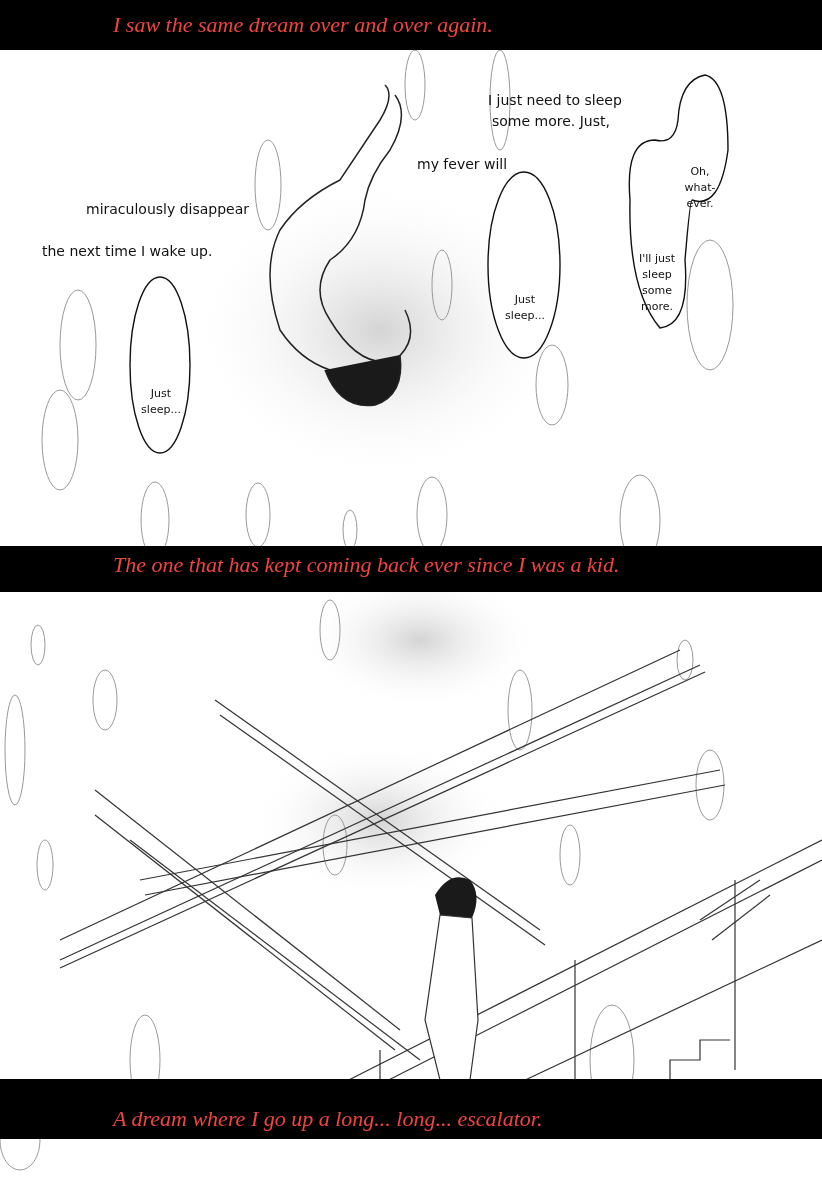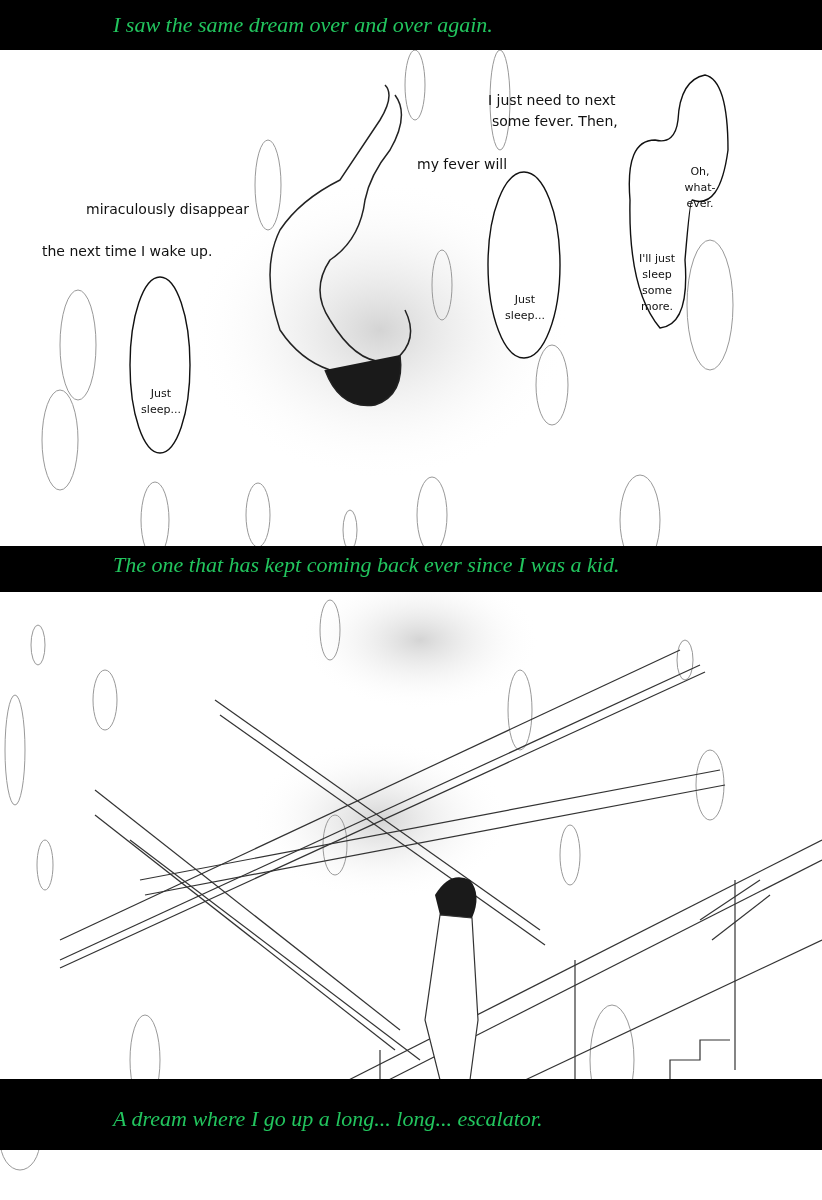--- a/index.html
+++ b/index.html
@@ -2,28 +2,28 @@
 <html><head>
 <meta charset="utf-8">
 <style>
   html, body { margin: 0; padding: 0; }
   body {
     width: 822px; height: 1200px; position: relative; overflow: hidden;
     background: #ffffff; font-family: "Liberation Sans", sans-serif;
   }
   .band {
     position: absolute; left: 0; width: 822px; background: #000;
-    color: #22c55e; font-family: "Liberation Serif", serif; font-style: italic;
+    color: #ef4444; font-family: "Liberation Serif", serif; font-style: italic;
   }
   .band span { position: absolute; white-space: nowrap; }
   #band-top { top: 0; height: 50px; }
   #band-top span { left: 113px; top: 12px; font-size: 22px; }
   #band-mid { top: 546px; height: 46px; }
   #band-mid span { left: 113px; top: 6px; font-size: 22px; }
-  #band-bot { top: 1079px; height: 71px; }
+  #band-bot { top: 1079px; height: 60px; }
   #band-bot span { left: 113px; top: 27px; font-size: 22px; }
 
   .caption {
     position: absolute; font-family: "DejaVu Sans", sans-serif;
     font-size: 14px; color: #111; white-space: nowrap; line-height: 21px;
   }
   .bubble-text {
     position: absolute; font-family: "DejaVu Sans", sans-serif;
     font-size: 11px; color: #111; text-align: center; line-height: 16px;
     white-space: pre-line;
@@ -130,22 +130,22 @@
 <div id="band-top" class="band">
   <span>I saw the same dream over and over again.</span>
 </div>
 <div id="band-mid" class="band">
   <span>The one that has kept coming back ever since I was a kid.</span>
 </div>
 <div id="band-bot" class="band">
   <span>A dream where I go up a long... long... escalator.</span>
 </div>
 
-<div class="caption" style="left:488px; top:90px;">I just need to next</div>
-<div class="caption" style="left:492px; top:111px;">some fever. Then,</div>
+<div class="caption" style="left:488px; top:90px;">I just need to sleep</div>
+<div class="caption" style="left:492px; top:111px;">some more. Just,</div>
 <div class="caption" style="left:417px; top:154px;text-align:right;">my fever will</div>
 <div class="caption" style="left:86px; top:199px;">miraculously disappear</div>
 <div class="caption" style="left:42px; top:241px;">the next time I wake up.</div>
 
 <div class="bubble-text" style="left:126px; top:345px; width:70px;">Just
 sleep...</div>
 <div class="bubble-text" style="left:490px; top:251px; width:70px;">Just
 sleep...</div>
 <div class="bubble-text" style="left:670px; top:123px; width:60px;">Oh,
 what-

